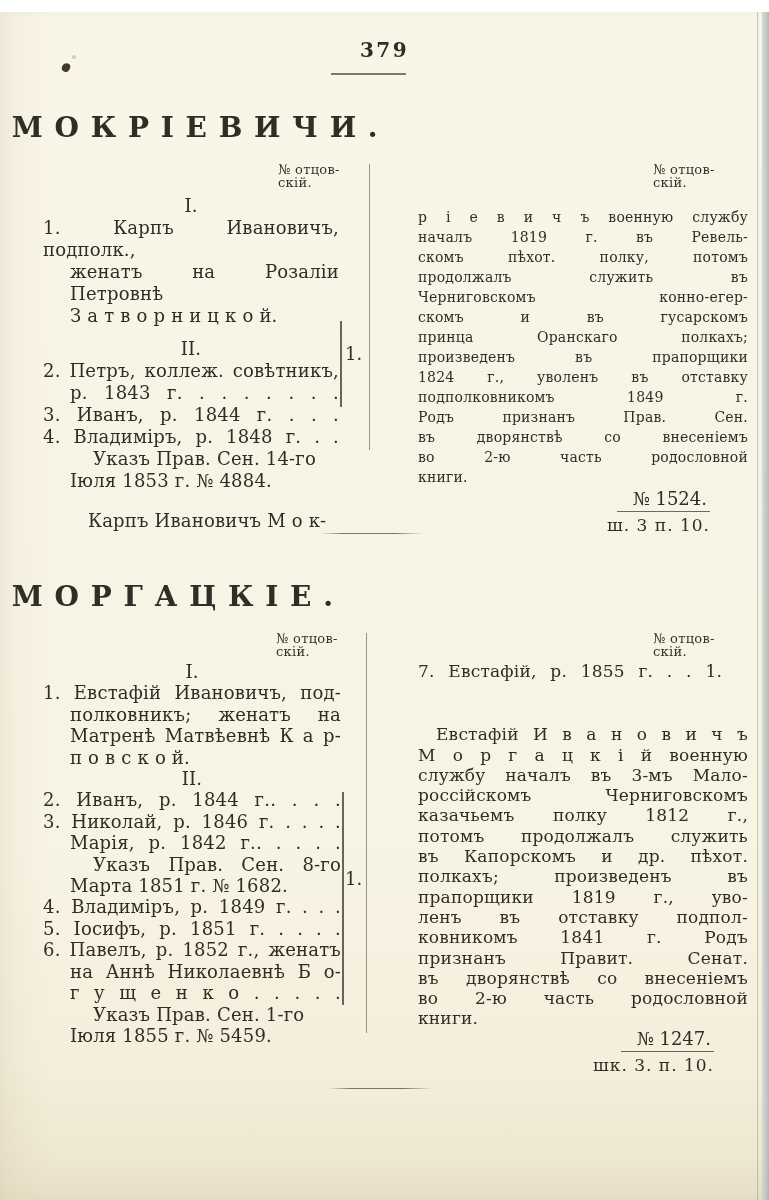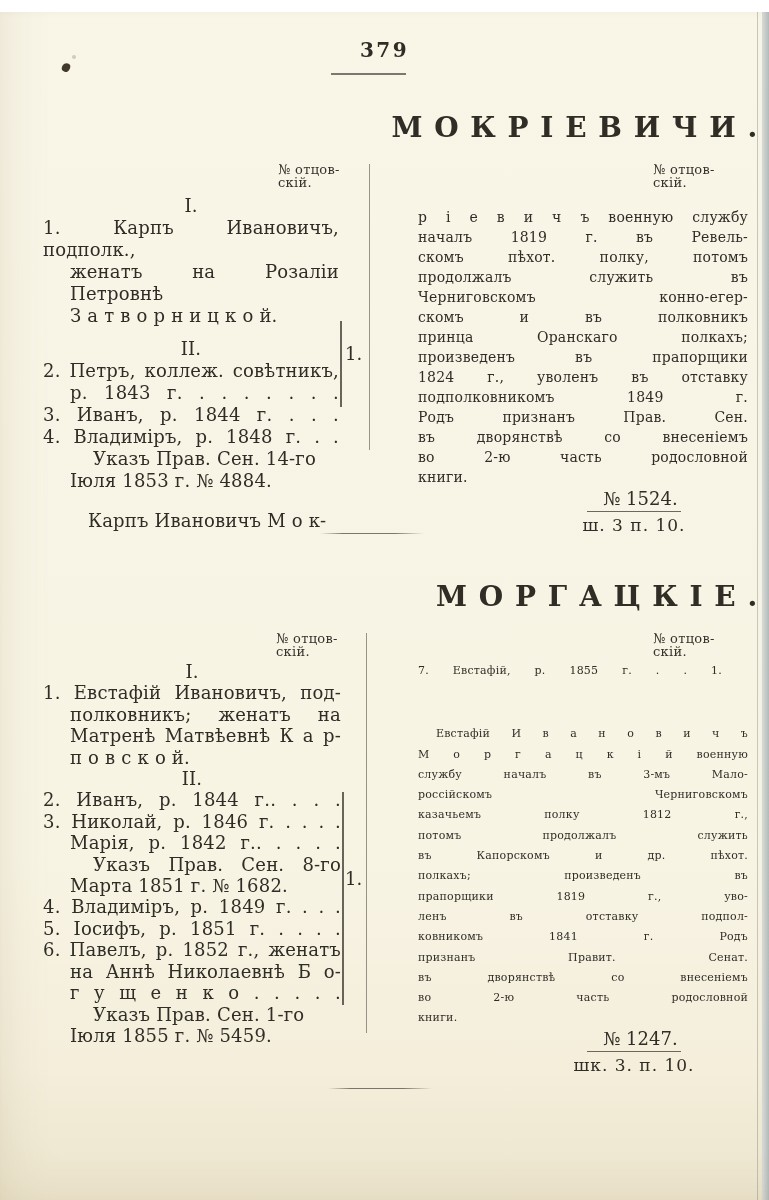--- a/index.html
+++ b/index.html
@@ -12,21 +12,21 @@
     box-shadow:inset 25px -30px 60px -40px rgba(150,130,85,.30), inset -5px 0 14px -9px rgba(110,115,112,.40);}
   .edge-strip{position:absolute;top:0;right:0;width:7px;height:100%;
     background:linear-gradient(to right,#dadeD9,#bdc4c2);}
   .edge-line{position:absolute;top:0;right:11px;width:1px;height:100%;background:rgba(110,112,105,.35);}
   .pageno{position:absolute;top:26px;left:0;width:100%;text-align:center;
     font-size:20px;font-weight:bold;letter-spacing:2.5px;}
   .pageno-rule{position:absolute;top:61px;left:331px;width:75px;height:1.5px;background:rgba(70,68,60,.7);}
   .speck{position:absolute;left:62px;top:51px;width:8px;height:9px;background:#42392c;
     border-radius:62% 45% 55% 48%;transform:rotate(18deg);}
   .speck2{position:absolute;left:72px;top:43px;width:4px;height:4px;background:rgba(120,110,85,.30);border-radius:50%;}
-  .family-title{position:absolute;left:0;width:100%;text-align:right;
+  .family-title{position:absolute;left:0;width:100%;text-align:left;
     font-size:28px;font-weight:bold;letter-spacing:.42em;text-indent:.42em;white-space:nowrap;}
   #title1{top:99px;} #title2{top:568px;}
   .glabel{position:absolute;font-size:13px;line-height:13px;white-space:pre-line;
     text-align:left;color:#34322b;letter-spacing:.3px;}
   #glabel-1L{left:278px;top:151px;width:88px;}
   #glabel-1R{left:653px;top:151px;width:95px;}
   #glabel-2L{left:276px;top:620px;width:88px;}
   #glabel-2R{left:653px;top:620px;width:95px;}
   .vrule{position:absolute;width:1.3px;background:rgba(70,68,58,.55);}
   #vrule1{left:369px;top:152px;height:286px;}
@@ -34,33 +34,33 @@
   .brace{position:absolute;width:1.5px;background:rgba(55,52,44,.75);}
   #brace1{left:340px;top:309px;height:86px;}
   #brace2{left:342px;top:780px;height:213px;}
   .gnum{position:absolute;font-size:18px;color:#2f2d26;}
   #gnum1{left:345px;top:331px;}
   #gnum2{left:345px;top:856px;}
   .col{position:absolute;}
   #col-1L{left:43px;top:183px;width:296px;line-height:22px;font-size:18px;}
   #col-1R{left:418px;top:195px;width:330px;line-height:20px;font-size:14px;}
   #col-2L{left:43px;top:649px;width:298px;line-height:21.4px;font-size:18px;}
-  #col-2R{left:418px;top:649px;width:330px;line-height:20.3px;font-size:11px;}
+  #col-2R{left:418px;top:649px;width:330px;line-height:20.3px;font-size:17px;}
   .ln{text-align:justify;text-align-last:left;letter-spacing:.2px;}
   .ln.j{text-align-last:justify;}
   .ln.roman{text-align:center;text-align-last:center;}
   .ln.cont{padding-left:27px;}
   .ln.decree{padding-left:50px;}
   .ln.open1{padding-left:45px;}
   .ln.open2{padding-left:18px;}
   .ln.gap{margin-top:11px;}
   .ln.gapbig{margin-top:18px;}
   .ln.gappara{margin-top:43px;}
   .ln.gpad{padding-right:26px;}
-  .reg{position:absolute;text-align:center;font-size:18px;}
+  .reg{position:absolute;text-align:right;font-size:18px;}
   #reg1{left:558px;top:476px;width:152px;}
   #reg2{left:554px;top:1016px;width:160px;}
   .reg .num{display:inline-block;border-bottom:1.4px solid rgba(60,58,50,.75);padding:0 3px 2px 16px;}
   .reg .shelf{display:block;margin-top:3px;font-size:17px;letter-spacing:1px;}
   .divider{position:absolute;height:1.4px;
     background:linear-gradient(to right,rgba(80,76,66,0),rgba(80,76,66,.75) 22%,rgba(80,76,66,.75) 72%,rgba(80,76,66,0));}
   #div1{left:320px;top:521px;width:104px;}
   #div2{left:328px;top:1076px;width:104px;}
 </style>
 </head>
@@ -98,21 +98,21 @@
   <div class="brace" id="brace1"></div>
   <div class="gnum" id="gnum1">1.</div>
 
   <div class="col" id="col-1R">
 
   <div class="ln j">р і е в и ч ъ военную службу</div>
       <div class="ln j">началъ 1819 г. въ Ревель-</div>
       <div class="ln j">скомъ пѣхот. полку, потомъ</div>
       <div class="ln j">продолжалъ служить въ</div>
       <div class="ln j">Черниговскомъ конно-егер-</div>
-      <div class="ln j">скомъ и въ полковникъ</div>
+      <div class="ln j">скомъ и въ гусарскомъ</div>
       <div class="ln j">принца Оранскаго полкахъ;</div>
       <div class="ln j">произведенъ въ прапорщики</div>
       <div class="ln j">1824 г., уволенъ въ отставку</div>
       <div class="ln j">подполковникомъ 1849 г.</div>
       <div class="ln j">Родъ признанъ Прав. Сен.</div>
       <div class="ln j">въ дворянствѣ со внесеніемъ</div>
       <div class="ln j">во 2-ю часть родословной</div>
       <div class="ln">книги.</div>
     </div>
 

